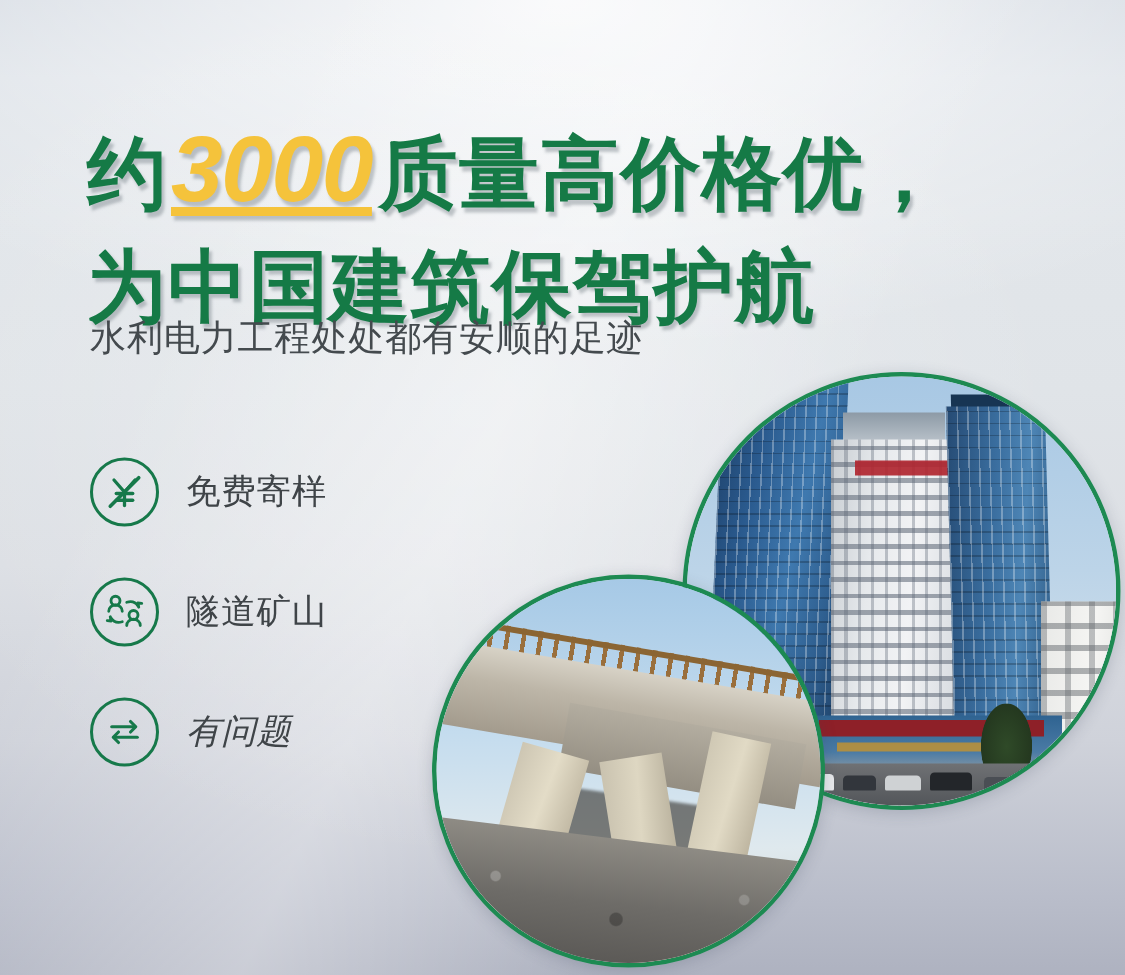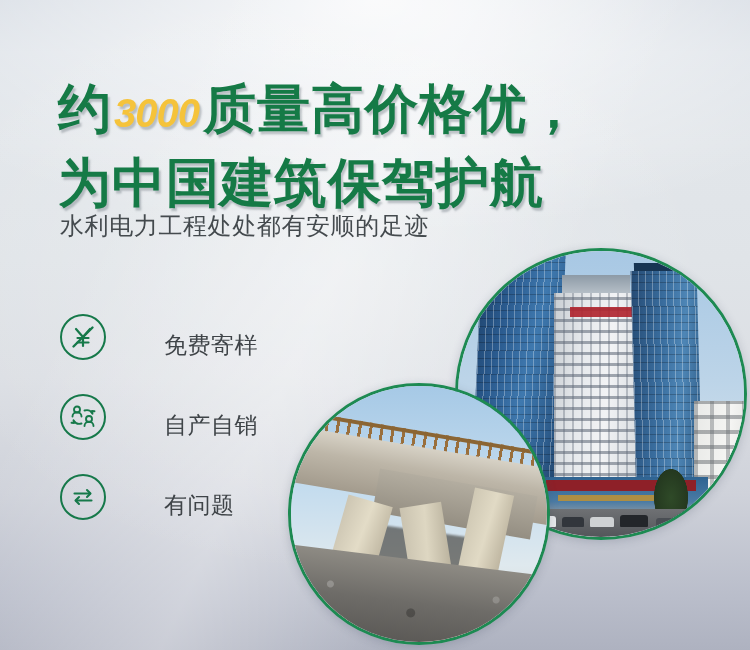--- a/index.html
+++ b/index.html
@@ -51,24 +51,25 @@
     line-height:1.02;
     letter-spacing:1px;
     white-space:nowrap;
     text-shadow:2px 3px 2px rgba(90,100,110,0.35);
   }
   .h-line.second { margin-top:20px; }
   .bignum {
     color:#f5c33b;
     font-style:italic;
     font-weight:bold;
-    font-size:40px;
+    font-size:62px;
     letter-spacing:-1px;
     padding:0 4px 0 2px;
     text-shadow:2px 3px 2px rgba(90,100,110,0.35);
+    text-decoration:underline;
   }
 
   
   .subtitle {
     position:absolute; left:60px; top:208px;
     width:660px;
     z-index:6;
     color:#444a4e;
     font-size:24px;
     line-height:1.52;
@@ -76,26 +77,25 @@
     white-space:nowrap;
   }
 
   
   .features {
     position:absolute; left:60px; top:296px;
     z-index:7;
   }
   .feature {
     display:flex;
-    align-items:flex-end;
+    align-items:center;
     height:64px;
     margin-bottom:16px;
-    gap:40px;
-  }
-  .feature:last-child { margin-bottom:16px; }
+  }
+  .feature:last-child { margin-bottom:16px;font-style:italic; }
   .f-icon {
     width:46px; height:46px;
     flex:0 0 46px;
     border:2.5px solid #16794a;
     border-radius:50%;
     display:flex; align-items:center; justify-content:center;
     background:transparent;
   }
   .f-icon svg { display:block; }
   .f-text {
@@ -360,21 +360,21 @@
           <path d="M4.5 14.5 a4.5 4.2 0 0 1 9 0"></path>
           <circle cx="21" cy="17" r="3"></circle>
           <path d="M16.5 24 a4.5 4.2 0 0 1 9 0"></path>
           <path d="M16.5 8.5 q5 -1.5 7.5 2.5"></path>
           <path d="M24.5 11.8 l-0.6 -2.8 2.6 0.2"></path>
           <path d="M13.5 21.5 q-5 1.5 -7.5 -2.5"></path>
           <path d="M5.5 18.2 l0.6 2.8 -2.6 -0.2"></path>
         </svg>
       </div>
       <div class="f-text">
-        <span class="l2">自产自销</span>
+        <span class="l2">隧道矿山</span>
       </div>
     </div>
 
 
     <div class="feature">
       <div class="f-icon">
         <svg width="30" height="30" viewBox="0 0 30 30" fill="none" stroke="#16794a" stroke-width="2.1" stroke-linecap="round" stroke-linejoin="round">
           <path d="M6.5 11.5 H22"></path>
           <path d="M19 8 L22.5 11.5 L19 15"></path>
           <path d="M23.5 18.5 H8"></path>

